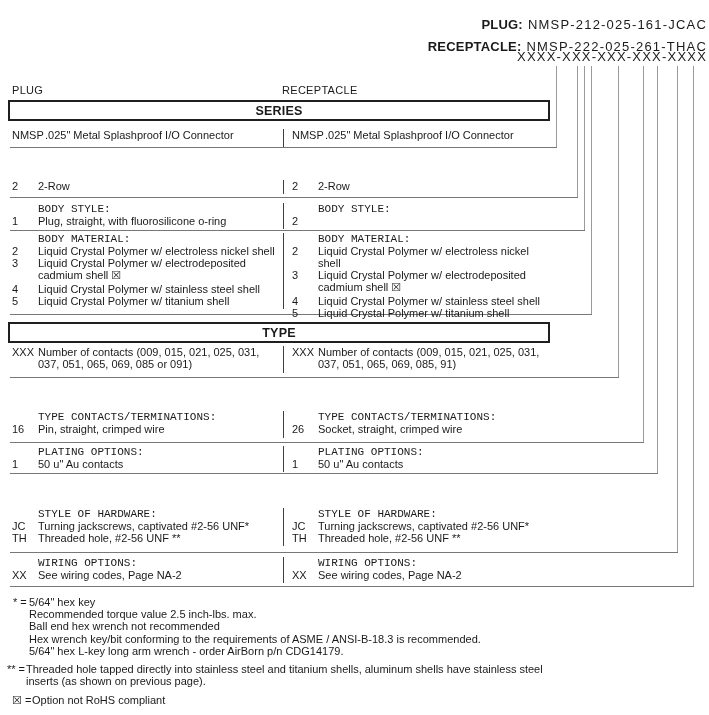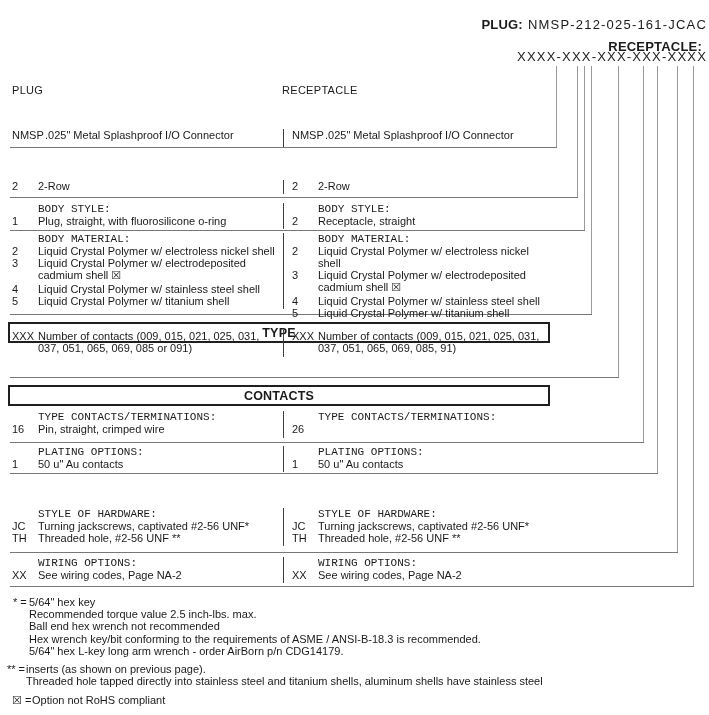--- a/index.html
+++ b/index.html
@@ -38,20 +38,21 @@
 <body>
 
 <div class="page">
 
   <div class="pn-line" style="top:18px">
     <span class="pn-label">PLUG:</span>
     <span class="pn-value">NMSP-212-025-161-JCAC</span>
   </div>
   <div class="pn-line" style="top:40px">
     <span class="pn-label">RECEPTACLE:</span>
+    <span class="pn-value">NMSP-222-025-261-THAC</span>
   </div>
   <div class="pn-line" style="top:50px">
     <span class="pn-value">XXXX-XXX-XXX-XXX-XXXX</span>
   </div>
 
   <div class="vline" style="left:556px;top:66px;height:81px"></div>
   <div class="vline" style="left:577px;top:66px;height:131px"></div>
   <div class="vline" style="left:584px;top:66px;height:164px"></div>
   <div class="vline" style="left:591px;top:66px;height:248px"></div>
   <div class="vline" style="left:618px;top:66px;height:311px"></div>
@@ -66,20 +67,23 @@
   <div class="hline" style="top:314px;width:582px"></div>
   <div class="hline" style="top:377px;width:609px"></div>
   <div class="hline" style="top:442px;width:634px"></div>
   <div class="hline" style="top:473px;width:648px"></div>
   <div class="hline" style="top:552px;width:668px"></div>
   <div class="hline" style="top:586px;width:684px"></div>
 
   <div class="col-label" style="left:12px;top:84px">PLUG</div>
   <div class="col-label" style="left:282px;top:84px">RECEPTACLE</div>
 
+  <div class="hdr" style="top:100px">
+    <span class="hdr-t">SERIES</span>
+  </div>
   <div class="row" style="top:129px;height:18px">
     <div class="cell">
       <div class="line">
         <span class="code wide">NMSP</span>
         <span class="desc">.025" Metal Splashproof I/O Connector</span>
       </div>
     </div>
     <div class="cell r">
       <div class="line">
         <span class="code wide">NMSP</span>
@@ -108,21 +112,20 @@
       <div class="line lbl">BODY STYLE:</div>
       <div class="line">
         <span class="code">1</span>
         <span class="desc">Plug, straight, with fluorosilicone o-ring</span>
       </div>
     </div>
     <div class="cell r">
       <div class="line lbl">BODY STYLE:</div>
       <div class="line">
         <span class="code">2</span>
-        <span class="desc">Receptacle, straight</span>
       </div>
     </div>
   </div>
 
   <div class="row" style="top:233px;height:76px">
     <div class="cell">
       <div class="line lbl">BODY MATERIAL:</div>
       <div class="line">
         <span class="code">2</span>
         <span class="desc">Liquid Crystal Polymer w/ electroless nickel shell</span>
@@ -163,56 +166,54 @@
       <div class="line">
         <span class="code">5</span>
         <span class="desc">Liquid Crystal Polymer w/ titanium shell</span>
       </div>
     </div>
   </div>
 
   <div class="hdr" style="top:322px">
     <span class="hdr-t">TYPE</span>
   </div>
-  <div class="row" style="top:330px;height:27px">
+  <div class="row" style="top:346px;height:27px">
     <div class="cell">
       <div class="line">
         <span class="code">XXX</span>
         <span class="desc">
           <span class="d1">Number of contacts (009, 015, 021, 025, 031,</span>
           <span class="d2">037, 051, 065, 069, 085 or 091)</span>
         </span>
       </div>
     </div>
     <div class="cell r">
       <div class="line">
         <span class="code">XXX</span>
         <span class="desc">
           <span class="d1">Number of contacts (009, 015, 021, 025, 031,</span>
           <span class="d2">037, 051, 065, 069, 085, 91)</span>
         </span>
       </div>
     </div>
   </div>
 
-  <div class="hdr" style="top:385px">
-    <span class="hdr-t">CONTACTS</span>
-  </div>
   <div class="row" style="top:411px;height:27px">
     <div class="cell">
       <div class="line lbl">TYPE CONTACTS/TERMINATIONS:</div>
       <div class="line">
         <span class="code">16</span>
         <span class="desc">Pin, straight, crimped wire</span>
       </div>
     </div>
     <div class="cell r">
       <div class="line lbl">TYPE CONTACTS/TERMINATIONS:</div>
       <div class="line">
         <span class="code">26</span>
+        <span class="desc">Socket, straight, crimped wire</span>
       </div>
     </div>
   </div>
   <div class="row" style="top:446px;height:26px">
     <div class="cell">
       <div class="line lbl">PLATING OPTIONS:</div>
       <div class="line">
         <span class="code">1</span>
         <span class="desc">50 u" Au contacts</span>
       </div>
@@ -273,22 +274,22 @@
       <div>5/64" hex key</div>
       <div>Recommended torque value 2.5 inch-lbs. max.</div>
       <div>Ball end hex wrench not recommended</div>
       <div>Hex wrench key/bit conforming to the requirements of ASME / ANSI-B-18.3 is recommended.</div>
       <div>5/64" hex L-key long arm wrench - order AirBorn p/n CDG14179.</div>
     </div>
   </div>
   <div class="fn" style="left:7px;top:663px">
     <span class="fn-marker" style="width:19px">** =</span>
     <div class="fn-lines">
+      <div>Threaded hole tapped directly into stainless steel and titanium shells, aluminum shells have stainless steel</div>
       <div>inserts (as shown on previous page).</div>
-      <div>Threaded hole tapped directly into stainless steel and titanium shells, aluminum shells have stainless steel</div>
     </div>
   </div>
   <div class="fn" style="left:12px;top:694px">
     <span class="fn-marker" style="width:20px">☒ =</span>
     <div class="fn-lines">
       <div>Option not RoHS compliant</div>
     </div>
   </div>
 
 </div>

